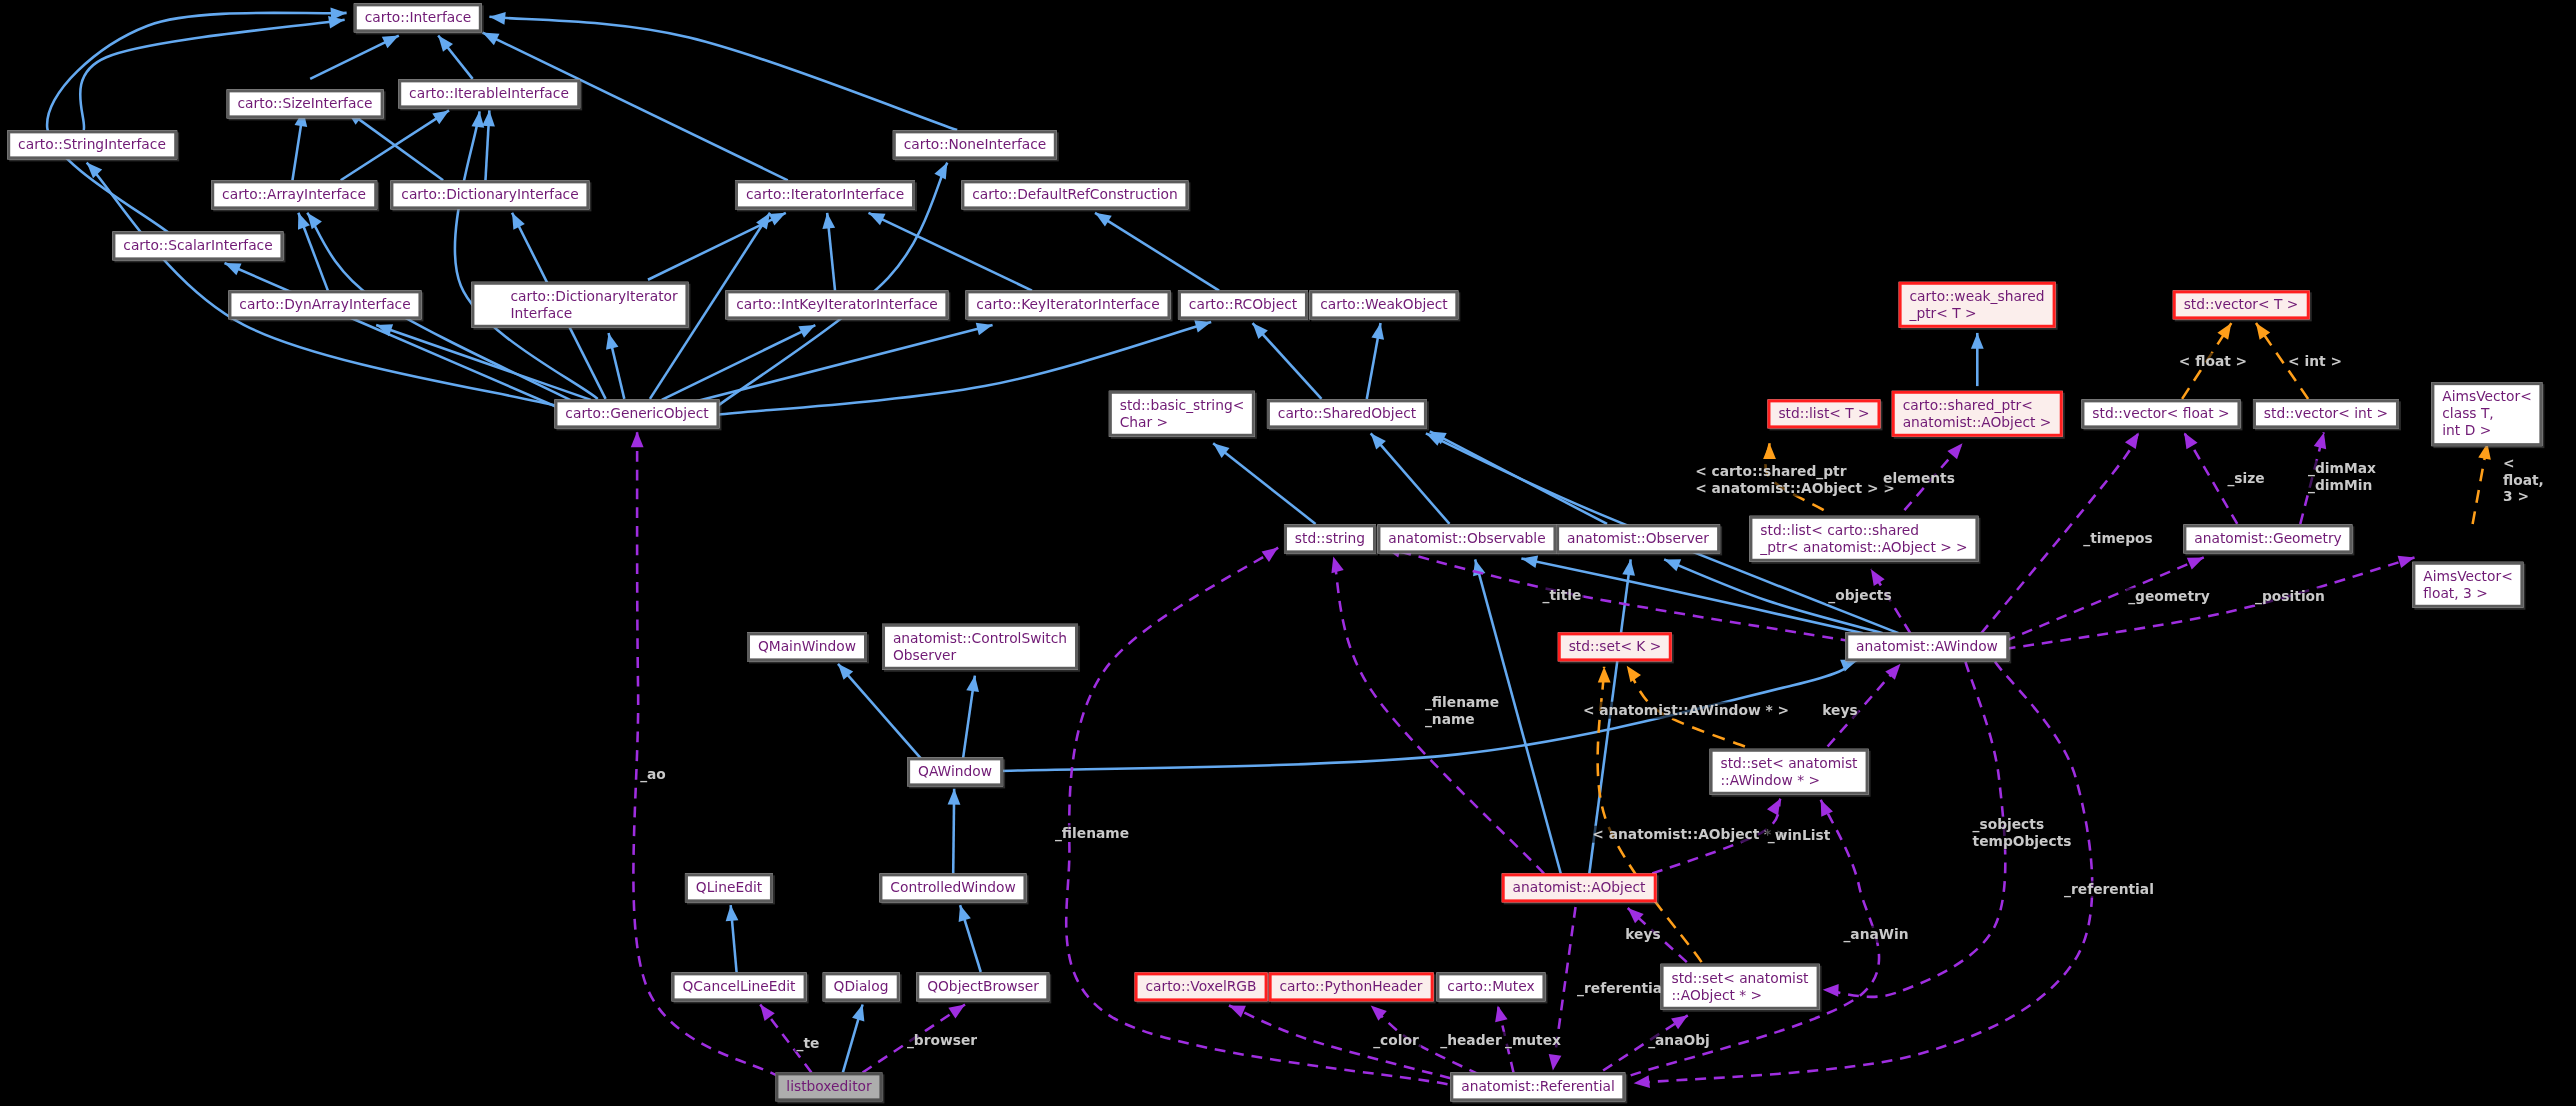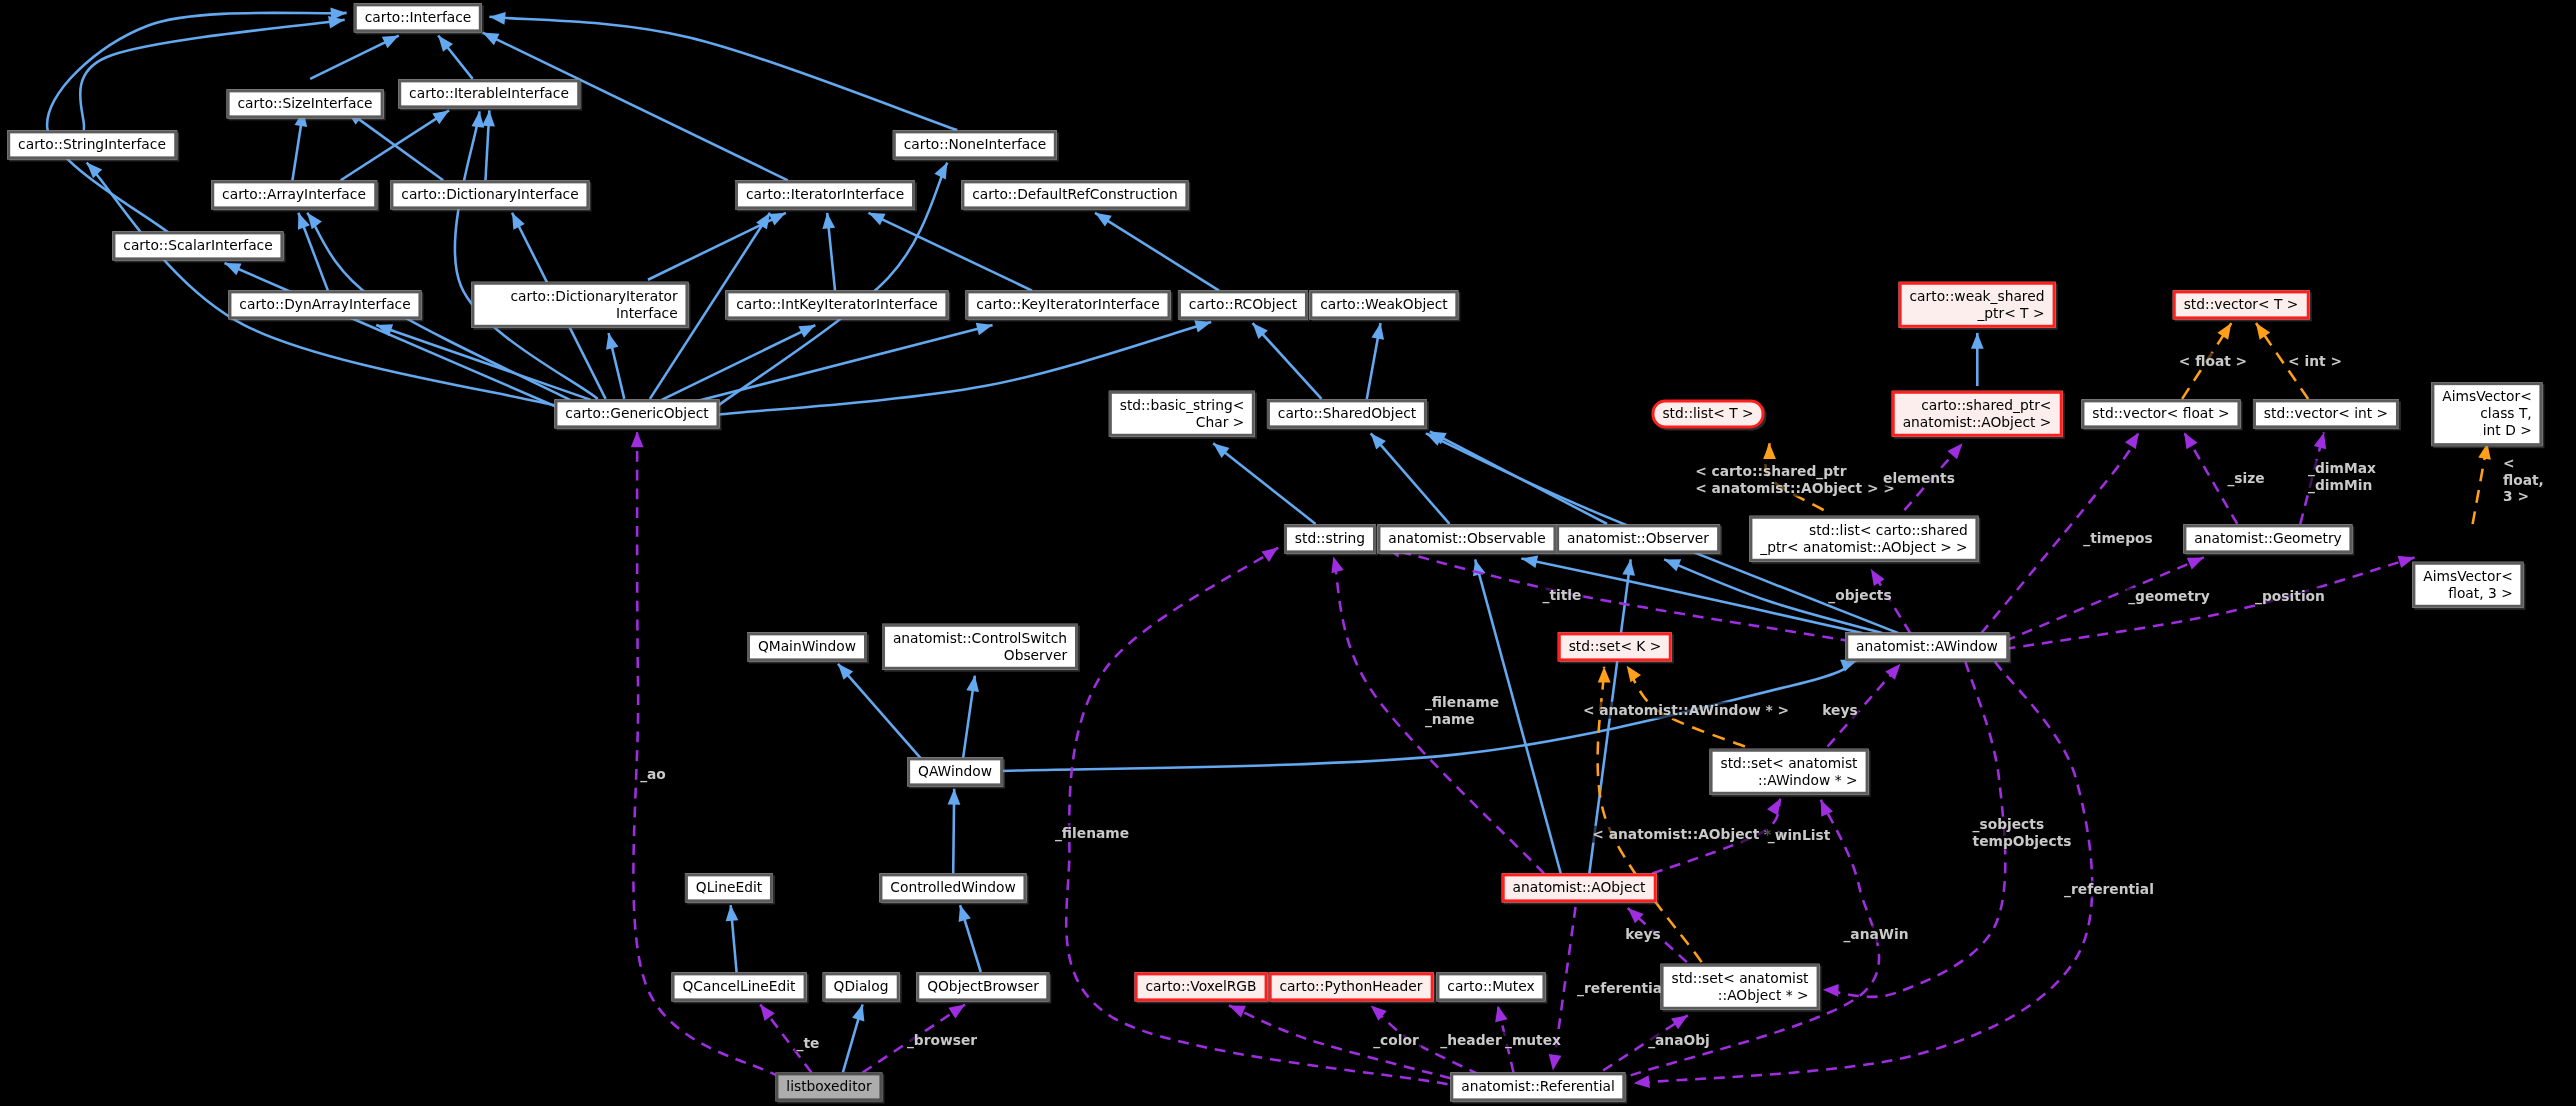--- a/index.html
+++ b/index.html
@@ -1,21 +1,21 @@
 <!DOCTYPE html>
 <html><head>
 <meta charset="utf-8">
 <style>
   html,body{margin:0;padding:0;background:#000;}
   #stage{position:relative;width:2576px;height:1107px;background:#000;overflow:hidden;
          font-family:"DejaVu Sans","Liberation Sans",sans-serif;}
   #stage svg{position:absolute;left:0;top:0;}
-  .node{position:absolute;transform:translate(-50%,-50%);background:#ffffff;color:#000000;
+  .node{position:absolute;transform:translate(-50%,-50%);background:#ffffff;color:#701a75;
         border:3px solid #5c5c5c;padding:3px 7.9px;font-size:13.8px;line-height:1.25;
-        white-space:pre-line;text-align:right;z-index:3;box-shadow:2px 2px 0 rgba(120,120,120,.35);}
+        white-space:pre-line;text-align:left;z-index:3;box-shadow:2px 2px 0 rgba(120,120,120,.35);}
   .node.red{border-color:#ff1f1f;background:#fbeeec;}
   .node.current{background:#adadad;border-color:#4f4f4f;}
   .edge-label{position:absolute;transform:translate(-50%,-50%);color:#c9c9c9;font-size:13.8px;
         line-height:1.2;white-space:pre-line;z-index:2;background:rgba(0,0,0,.6);padding:0 2px;
         text-align:left;font-weight:bold;}
   path.edge{fill:none;stroke-width:2.6px;}
 </style>
 </head>
 <body>
 
@@ -373,21 +373,21 @@
     <div class="node" style="left: 1068px; top: 305px;">carto::KeyIteratorInterface</div>
     <div class="node" style="left: 1243px; top: 305px;">carto::RCObject</div>
     <div class="node" style="left: 1384px; top: 305px;">carto::WeakObject</div>
     <div class="node red" style="left: 1977px; top: 305px;">carto::weak_shared
 _ptr&lt; T &gt;</div>
     <div class="node red" style="left: 2241px; top: 305px;">std::vector&lt; T &gt;</div>
     <div class="node" style="left: 637px; top: 414px;">carto::GenericObject</div>
     <div class="node" style="left: 1182px; top: 414px;">std::basic_string&lt;
 Char &gt;</div>
     <div class="node" style="left: 1347px; top: 414px;">carto::SharedObject</div>
-    <div class="node red" style="left: 1708px; top: 414px; border-radius: 14px;">std::list&lt; T &gt;</div>
+    <div class="node red" style="left: 1824px; top: 414px;">std::list&lt; T &gt;</div>
     <div class="node red" style="left: 1977px; top: 414px;">carto::shared_ptr&lt;
 anatomist::AObject &gt;</div>
     <div class="node" style="left: 2161px; top: 414px;">std::vector&lt; float &gt;</div>
     <div class="node" style="left: 2326px; top: 414px;">std::vector&lt; int &gt;</div>
     <div class="node" style="left: 2487px; top: 414px;">AimsVector&lt; class T,
 int D &gt;</div>
     <div class="node" style="left: 1330px; top: 539px;">std::string</div>
     <div class="node" style="left: 1467px; top: 539px;">anatomist::Observable</div>
     <div class="node" style="left: 1638px; top: 539px;">anatomist::Observer</div>
     <div class="node" style="left: 1864px; top: 539px;">std::list&lt; carto::shared

